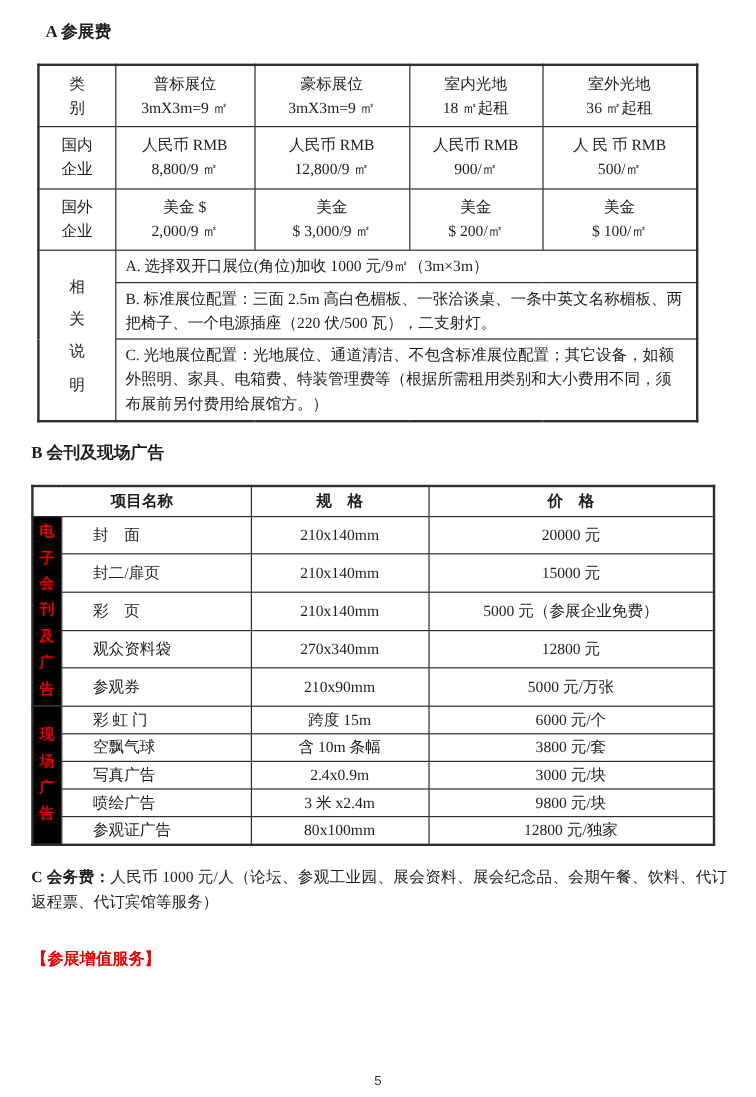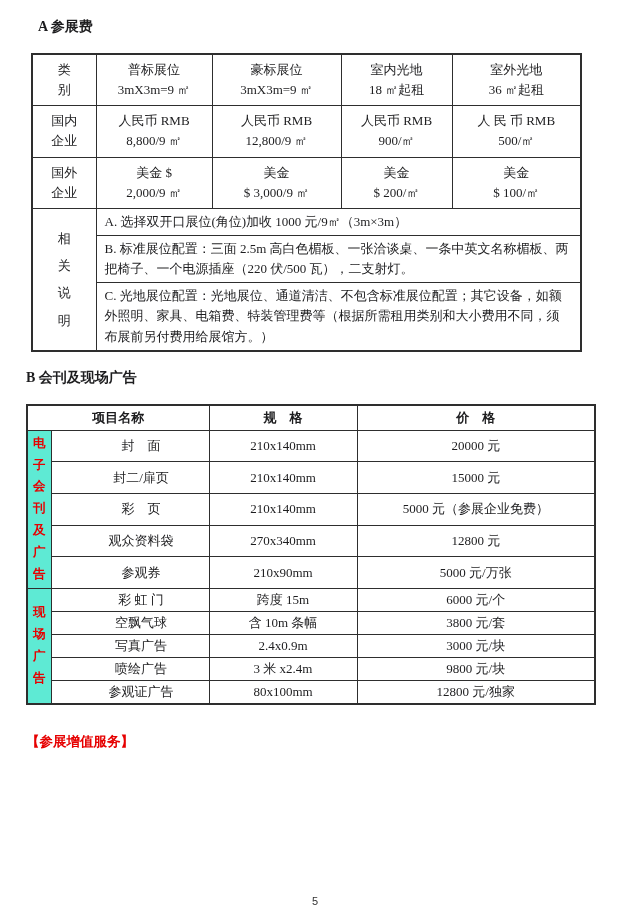--- a/index.html
+++ b/index.html
@@ -32,23 +32,23 @@
   .note-cell { text-align: left !important; padding: 3px 8px !important; white-space: normal !important; line-height: 1.5; margin-left: 32px; }
   .v-label {
     display: inline-block; width: 1.05em; word-break: break-all;
     line-height: 2.1; text-align: center;
   }
 
   
   .ads-table { margin: 17px 0 0 0; width: 568px; border: 2px solid #2e2e2e; }
   .ads-table th { font-weight: bold; padding: 3px 2px; text-align: center; white-space: pre; }
   .ads-table td { padding: 2px 4px; height: 23px; white-space: pre-wrap; }
-  .ads-table .item-name { text-align: center; padding-left: 26px; }
+  .ads-table .item-name { text-align: left; padding-left: 26px; }
   .ads-table .spec, .ads-table .price { text-align: center; }
-  .group-label-cell { width: 24px; text-align: center; background: #5eead4; font-family: Liberation Serif, serif; }
+  .group-label-cell { width: 24px; text-align: center; background: #000000; font-family: Liberation Serif, serif; }
   .group-label-cell .v-label { color: var(--accent, #e60000); font-weight: bold; line-height: 1.75; font-size: 12.5px; }
 
   
   .para { margin-top: 14px; line-height: 1.62; text-align: justify; }
   .c-fee { margin-top: 15px; }
   .sponsor { margin-top: 17px; }
   .sponsor .s-title { color: var(--accent, #e60000); font-weight: bold; line-height: 1.55; }
   .sponsor .s-body { margin-top: 2px; }
   .sponsor .s-lead { font-weight: bold; margin-left: 7px; }
   .value-added { margin-top: 26px; }
@@ -190,20 +190,23 @@
         <td class="price">9800 元/块</td>
       </tr>
       <tr>
         <td class="item-name">参观证广告</td>
         <td class="spec">80x100mm</td>
         <td class="price">12800 元/独家</td>
       </tr>
     </tbody>
   </table>
 
+  <div class="para c-fee">
+    <span class="bold">C 会务费：</span><span>人民币 1000 元/人（论坛、参观工业园、展会资料、展会纪念品、会期午餐、饮料、代订返程票、代订宾馆等服务）</span>
+  </div>
 
 
   <div class="para value-added">
     <div class="va-title">【参展增值服务】</div>
 
   </div>
 
   <div class="page-footer">5</div>
 </div>
 

